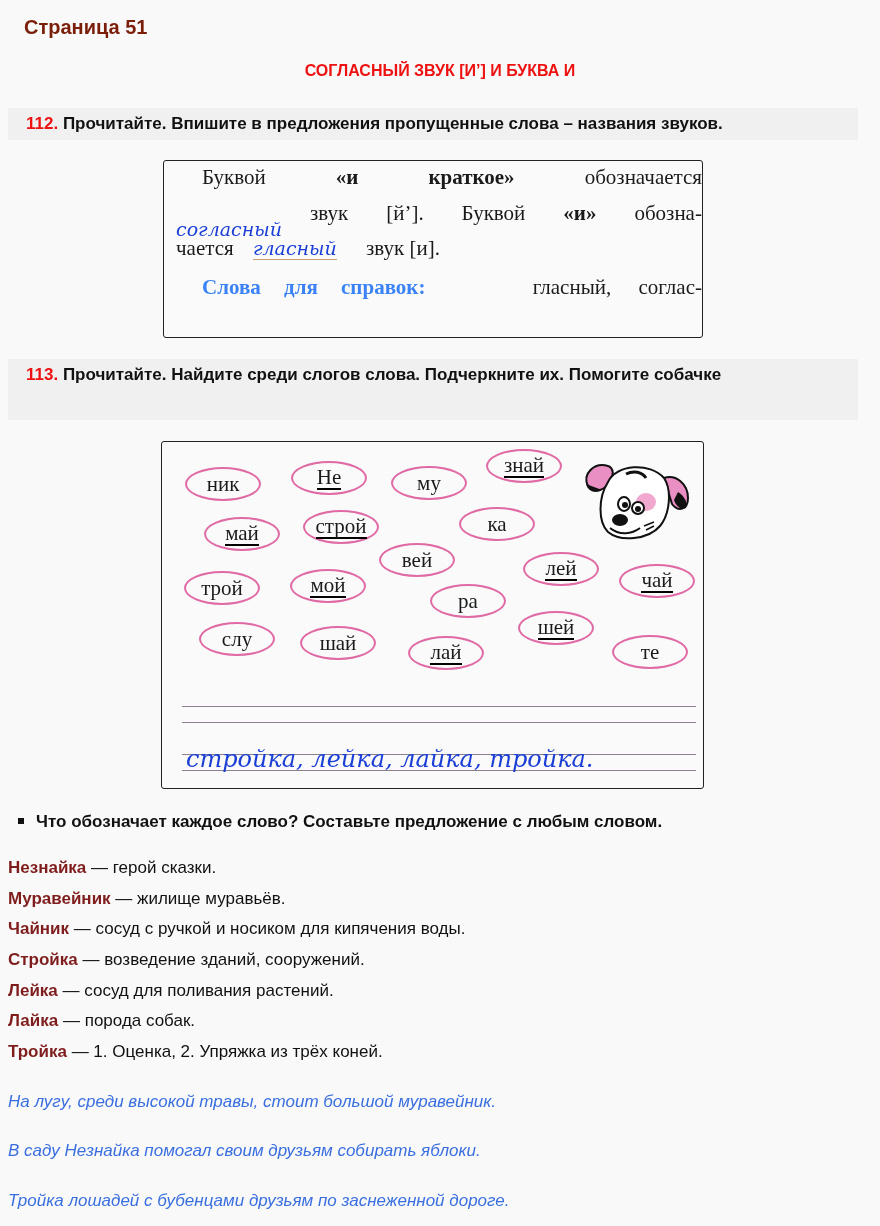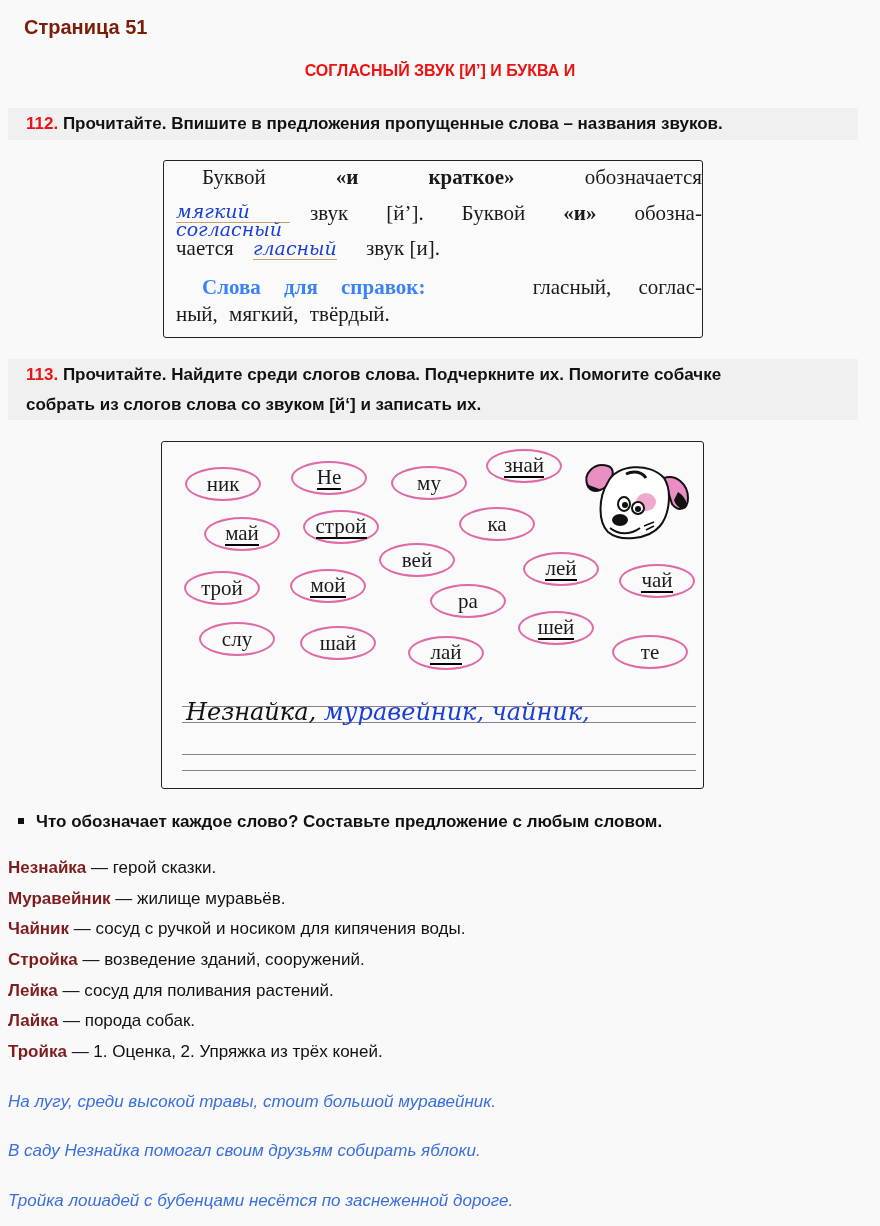--- a/index.html
+++ b/index.html
@@ -88,49 +88,44 @@
   <span>Прочитайте. Впишите в предложения пропущенные слова – названия звуков.</span>
 </div>
 
 <div class="book-box serif" id="box112">
   <div class="bx-line justify" style="top:4px; left:38px;">
     <span>Буквой</span>
     <b>«и</b>
     <b>краткое»</b>
     <span>обозначается</span>
   </div>
-  <div class="bx-line" style="top:38px; left:12px;">
-    <span class="hand" style="width:114px;">мягкий</span>
-  </div>
   <div class="bx-line justify" style="top:40px; left:146px;">
     <span>звук</span>
     <span>[й’].</span>
     <span>Буквой</span>
     <b>«и»</b>
     <span>обозна-</span>
   </div>
   <div class="bx-line" style="top:56px; left:12px;">
     <span class="hand" style="border-bottom:none;">согласный</span>
   </div>
   <div class="bx-line" style="top:75px; left:12px;">
     <span>чается</span>
     <span class="hand" style="margin:0 24px 0 14px;">гласный</span>
     <span>звук [и].</span>
   </div>
   <div class="bx-line justify" style="top:114px; left:38px;">
     <span class="ref" style="word-spacing:18px;">Слова для справок:</span>
     <span style="word-spacing:22px;">гласный, соглас-</span>
   </div>
-  <div class="bx-line" style="top:141px; left:12px; word-spacing:6px;">ный, мягкий, твёрдый.</div>
 </div>
 
 <div class="task-banner" id="task113">
   <span class="num">113.</span>
   <span>Прочитайте. Найдите среди слогов слова. Подчеркните их. Помогите собачке</span><br>
-  <span>собрать из слогов слова со звуком [й‘] и записать их.</span>
 </div>
 
 <div class="book-box" id="box113">
 
   <div class="oval" style="left:23px;top:25px;">
       <span class="syl">ник</span>
     </div>
   <div class="oval" style="left:129px;top:19px;">
       <span class="syl ul">Не</span>
     </div>
@@ -194,34 +189,31 @@
     <ellipse cx="44" cy="48" rx="6" ry="7" fill="#fff" stroke="#111" stroke-width="2"></ellipse>
     <circle cx="45" cy="49" r="3" fill="#111"></circle>
     <ellipse cx="58" cy="52" rx="6" ry="6" fill="#fff" stroke="#111" stroke-width="2"></ellipse>
     <circle cx="58" cy="53" r="3" fill="#111"></circle>
     <ellipse cx="40" cy="64" rx="8" ry="6" fill="#111"></ellipse>
     <path d="M30 72 C40 80 52 78 60 72" stroke="#111" stroke-width="2" fill="none"></path>
     <path d="M64 70 L74 66 M66 74 L74 70" stroke="#111" stroke-width="1.5"></path>
   </svg>
 
   <div class="ruled" style="top:264px;"></div>
-  <div class="script" style="top:256px;">
-    <span class="black">Незнайка,</span>
-    <span>муравейник, чайник,</span>
-  </div>
   <div class="ruled" style="top:312px;"></div>
+  <div class="script" style="top:303px;">стройка, лейка, лайка, тройка.</div>
 </div>
 
 <div class="bullet-q">
   <span class="sq"></span><span>Что обозначает каждое слово? Составьте предложение с любым словом.</span>
 </div>
 
 <div class="def" style="top:858px;"><span class="term">Незнайка</span><span> — герой сказки.</span></div>
 <div class="def" style="top:889px;"><span class="term">Муравейник</span><span> — жилище муравьёв.</span></div>
 <div class="def" style="top:919px;"><span class="term">Чайник</span><span> — сосуд с ручкой и носиком для кипячения воды.</span></div>
 <div class="def" style="top:950px;"><span class="term">Стройка</span><span> — возведение зданий, сооружений.</span></div>
 <div class="def" style="top:981px;"><span class="term">Лейка</span><span> — сосуд для поливания растений.</span></div>
 <div class="def" style="top:1011px;"><span class="term">Лайка</span><span> — порода собак.</span></div>
 <div class="def" style="top:1042px;"><span class="term">Тройка</span><span> — 1. Оценка, 2. Упряжка из трёх коней.</span></div>
 
 <div class="sentence" style="top:1092px;">На лугу, среди высокой травы, стоит большой муравейник.</div>
 <div class="sentence" style="top:1141px;">В саду Незнайка помогал своим друзьям собирать яблоки.</div>
-<div class="sentence" style="top:1191px;">Тройка лошадей с бубенцами несётся по заснеженной дороге.</div>
+<div class="sentence" style="top:1191px;">Тройка лошадей с бубенцами друзьям по заснеженной дороге.</div>
 
 </body></html>

